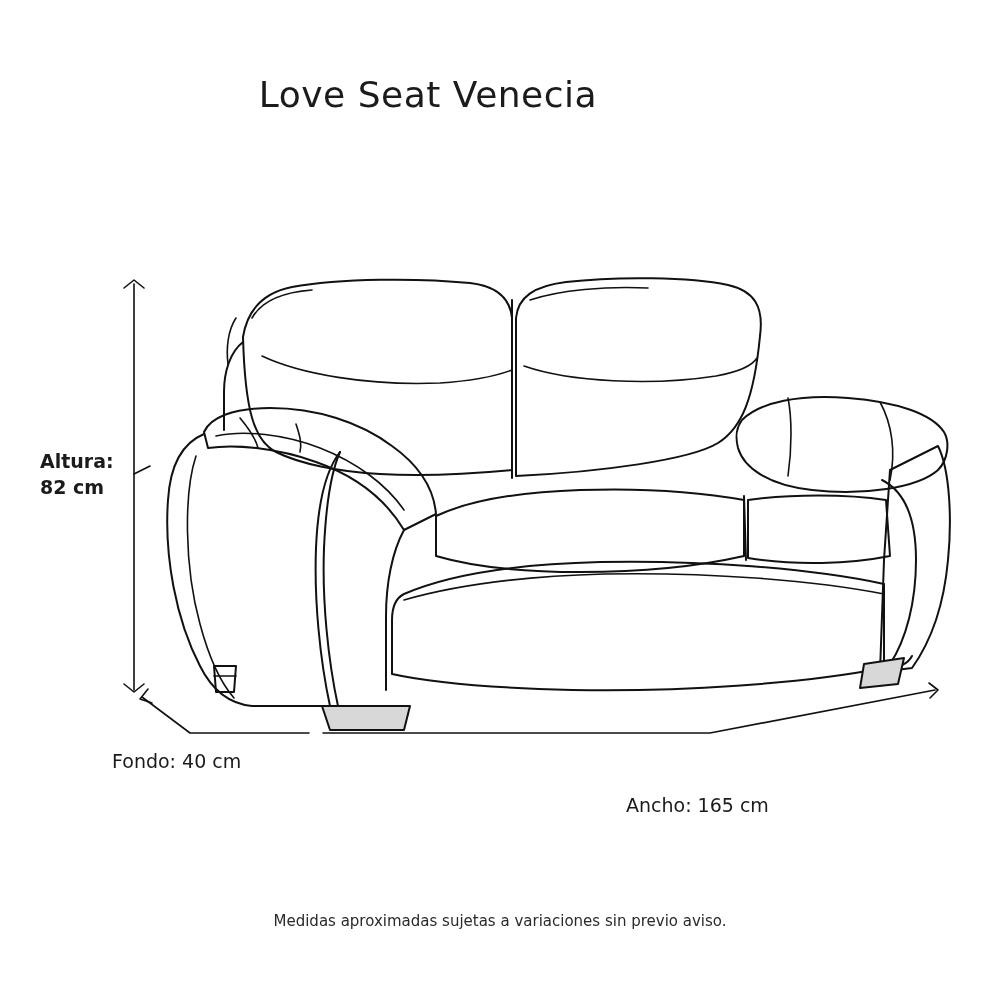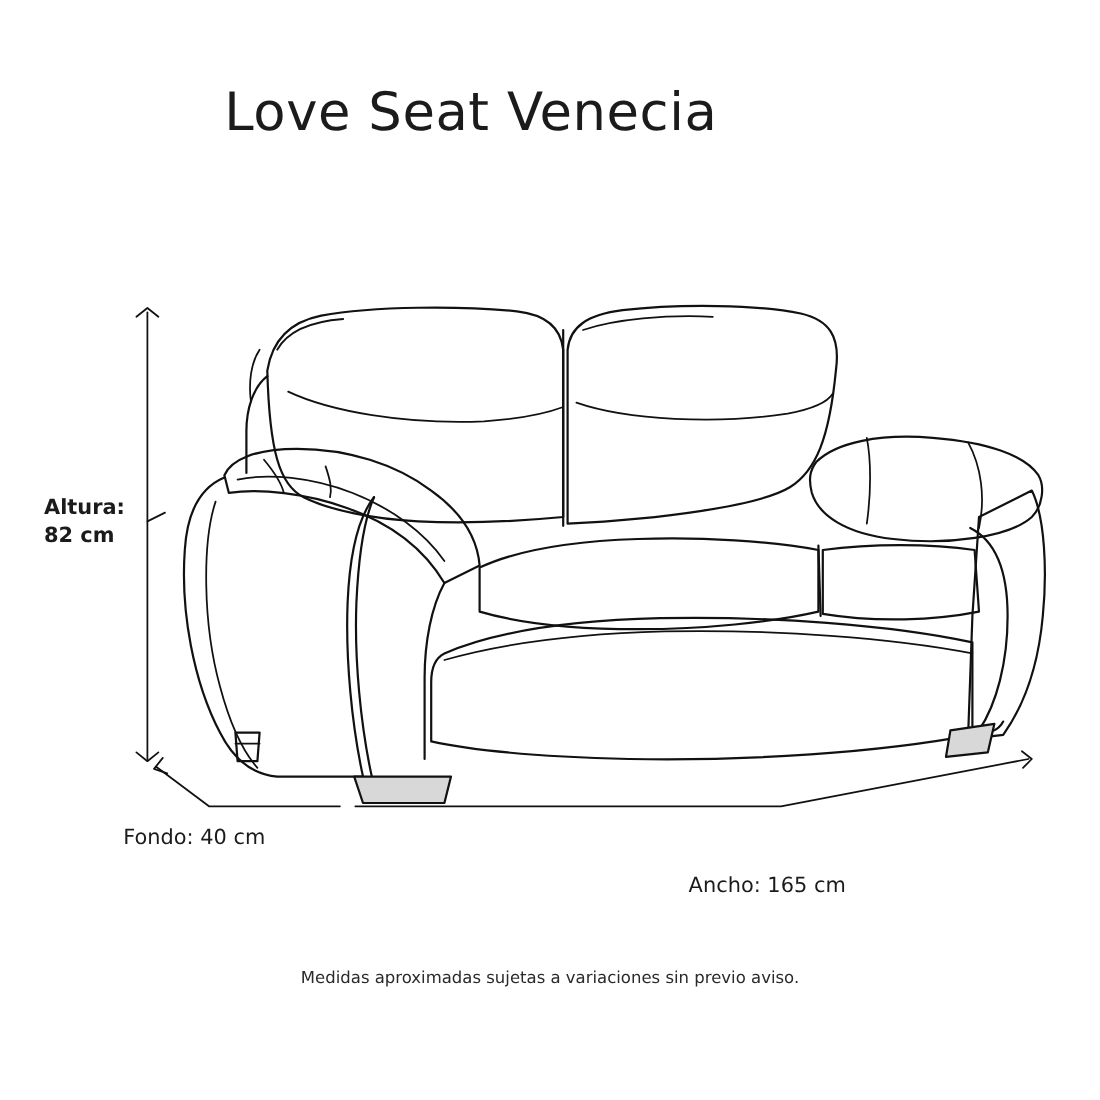--- a/index.html
+++ b/index.html
@@ -20,21 +20,21 @@
     position: absolute;
     inset: 0;
   }
 
   .title {
     position: absolute;
     top: 74px;
     left: 0;
     width: 856px;
     text-align: center;
-    font-size: 48px;
+    font-size: 36px;
     font-weight: 400;
     letter-spacing: 0.5px;
     color: #1b1b1b;
     white-space: nowrap;
   }
 
   .dim-label {
     position: absolute;
     font-size: 19px;
     color: #1b1b1b;
@@ -57,21 +57,21 @@
   }
 
   .dim-ancho {
     left: 626px;
     top: 792px;
     text-align: right;
   }
 
   .footnote {
     position: absolute;
-    top: 880px;
+    top: 912px;
     left: 0;
     width: 1000px;
     text-align: center;
     font-size: 15px;
     color: #2a2a2a;
   }
 
   svg.drawing {
     position: absolute;
     left: 0;

